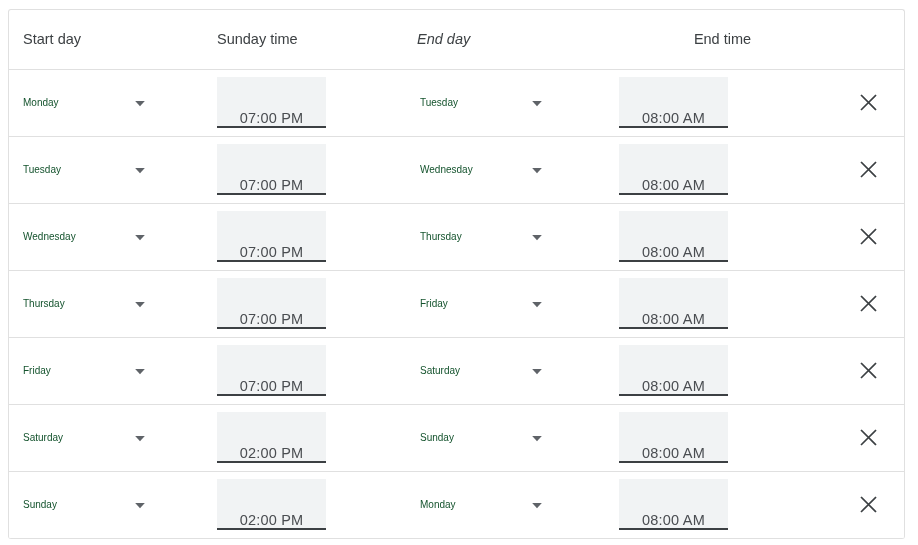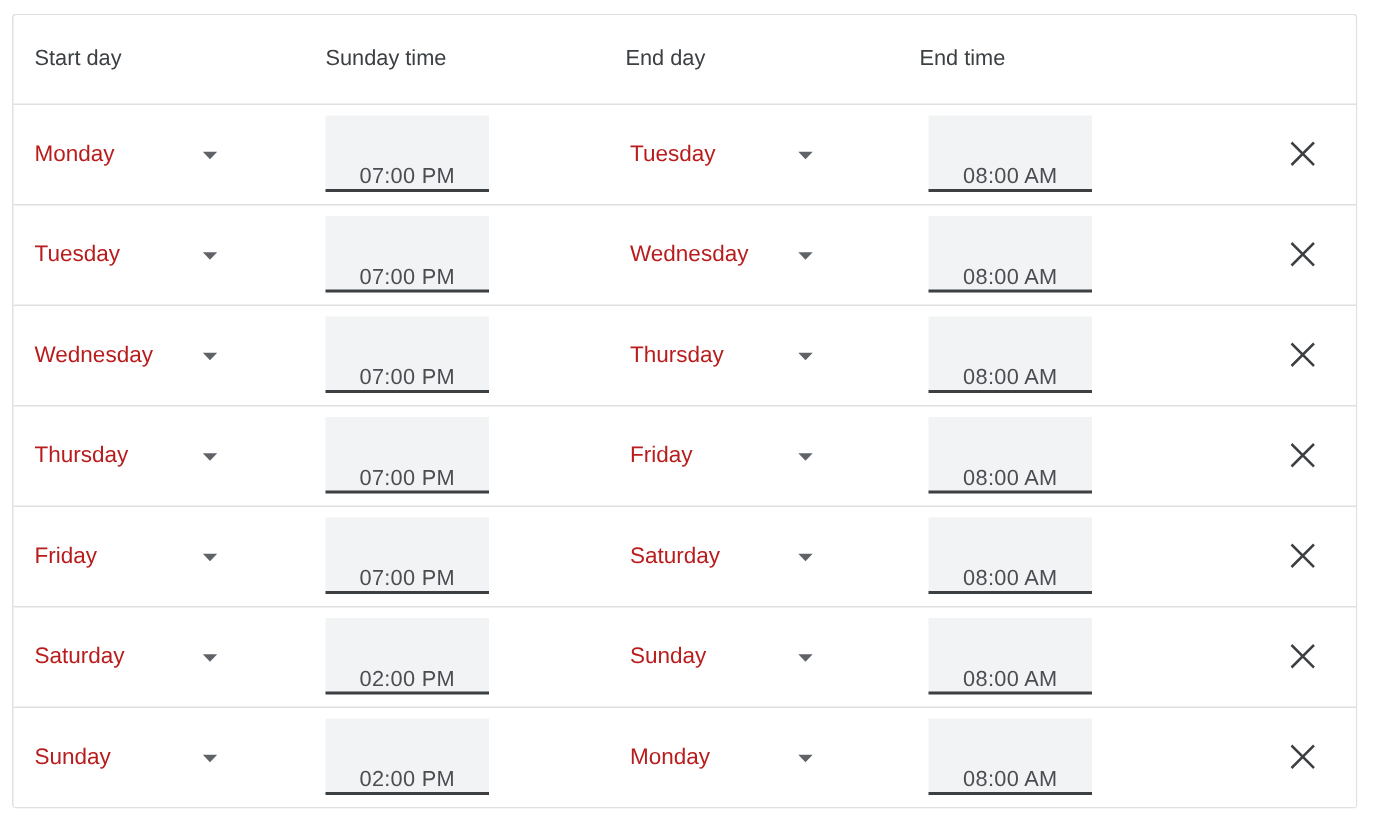--- a/index.html
+++ b/index.html
@@ -49,22 +49,22 @@
     color: #3c4043;
     padding: 0;
     height: 59px;
     vertical-align: middle;
     border-bottom: 1px solid #e0e0e0;
     box-sizing: border-box;
   }
   th .hd-label { display: block; }
   th.h-startday  .hd-label { padding-left: 14px; }
   th.h-starttime .hd-label { padding-left: 11px; }
-  th.h-endday    .hd-label { padding-left: 11px; }
-  th.h-endtime   .hd-label { padding-left: 13px; }
+  th.h-endday    .hd-label { padding-left: 11px; font-style: italic; }
+  th.h-endtime   .hd-label { padding-left: 13px; text-align: center; }
 
   
   tbody tr { height: 67px; }
   tbody td {
     padding: 0;
     height: 67px;
     vertical-align: middle;
     border-bottom: 1px solid #e0e0e0;
     box-sizing: border-box;
   }
@@ -72,22 +72,22 @@
   
   .day-select {
     display: flex;
     align-items: center;
     margin-left: 14px;
     width: 124px;
     cursor: pointer;
     user-select: none;
   }
   .day-select .day-text {
-    font-size: 15px;
-    color: #b91c1c;
+    font-size: 10px;
+    color: #14532d;
     white-space: nowrap;
     flex: 0 0 auto;
   }
   .day-select .drop-arrow {
     margin-left: auto;
     padding-left: 6px;
     flex: 0 0 auto;
     display: block;
     line-height: 0;
   }

